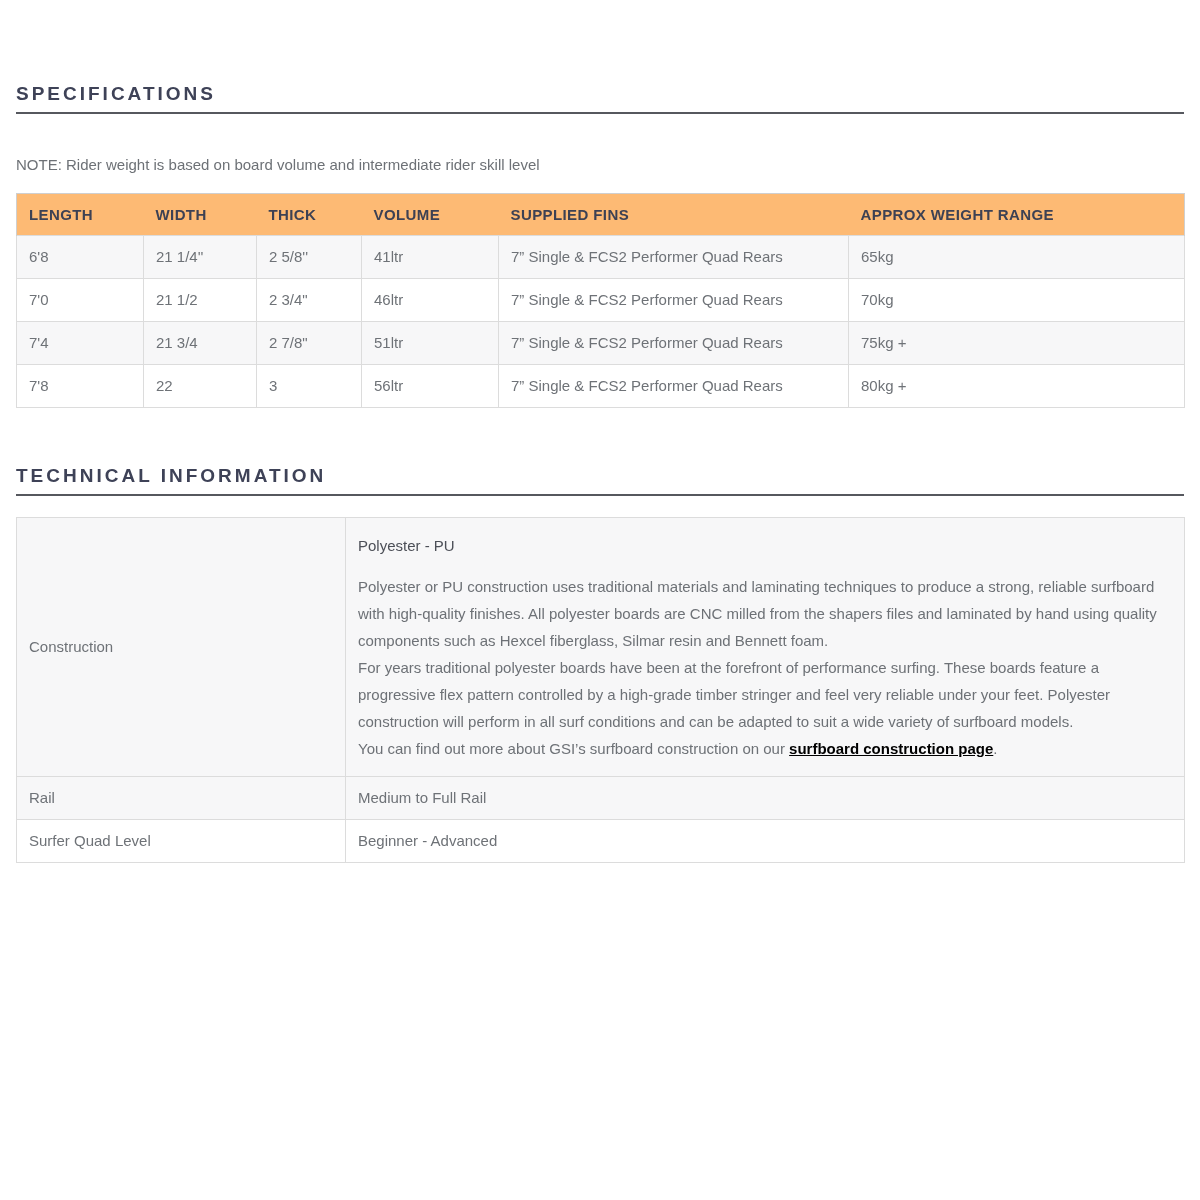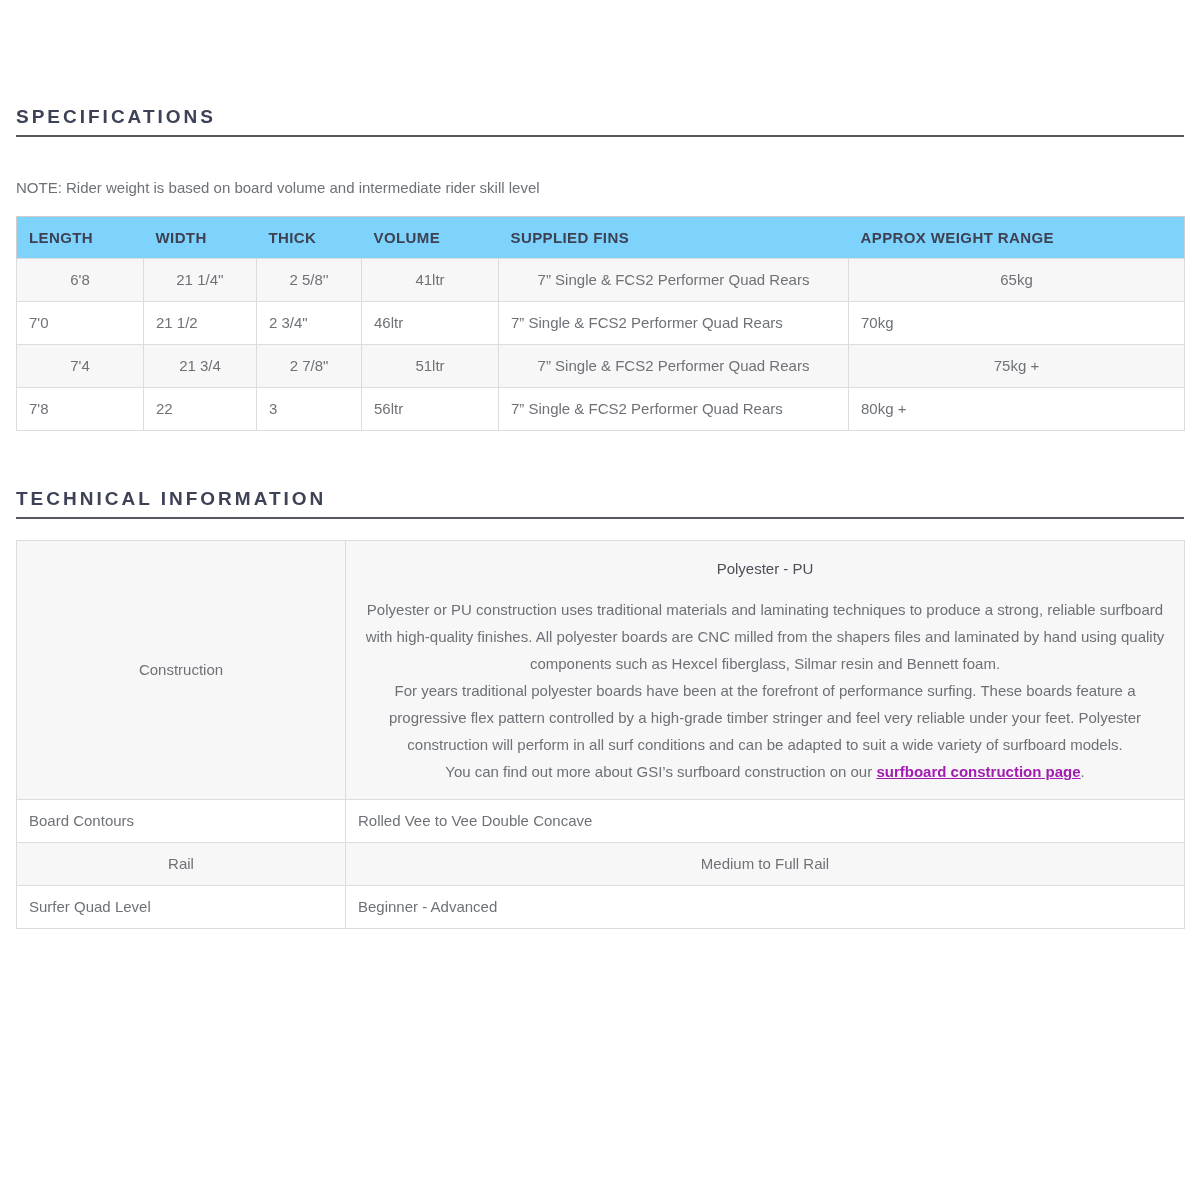--- a/index.html
+++ b/index.html
@@ -3,21 +3,21 @@
 <meta charset="utf-8">
 <style>
   * { margin:0; padding:0; box-sizing:border-box; }
   html,body { width:1200px; height:1200px; background:#ffffff; overflow:hidden; }
   body {
     font-family:"Liberation Sans", sans-serif;
     padding:0 16px;
     color:#6d7176;
   }
   .section-heading {
-    margin-top:106px;
+    margin-top:83px;
     font-size:19px;
     font-weight:bold;
     letter-spacing:3px;
     color:#3e4257;
     padding-bottom:7px;
     border-bottom:2px solid #56585e;
   }
   .section-heading.second { margin-top:57px; }
   .note {
     margin-top:42px;
@@ -27,53 +27,53 @@
   table {
     border-collapse:collapse;
     table-layout:fixed;
     width:1168px;
     font-size:15px;
     color:#6e7277;
   }
   .spec-table { margin-top:20px; }
   .tech-table { margin-top:21px; }
   .spec-table th {
-    background:#7dd3fc;
+    background:#fdba74;
     color:#3d4153;
     font-weight:bold;
     text-align:left;
     letter-spacing:.4px;
     padding:12px;
     border-top:1px solid #cfcfcf;
   }
   .spec-table th:first-child { border-left:1px solid #cfcfcf; }
   .spec-table th:last-child { border-right:1px solid #cfcfcf; }
   td {
     padding:12px;
     border:1px solid #dcdcdc;
     line-height:18px;
     vertical-align:middle;
   }
-  tr.stripe td { background:#f7f7f8;text-align:center; }
+  tr.stripe td { background:#f7f7f8; }
   .tech-table td.construction-value {
     vertical-align:top;
     padding:14px 12px;
   }
   .construction-title {
     color:#4c4f57;
     font-weight:normal;
     margin-bottom:14px;
     line-height:27px;
   }
   .construction-body {
     line-height:27px;
     color:#6d7176;
   }
   .construction-body a {
-    color:#a21caf;
+    color:#000000;
     font-weight:bold;
     text-decoration:underline;
   }
 </style>
 </head>
 <body>
 
 <h2 class="section-heading">SPECIFICATIONS</h2>
 
 <p class="note">NOTE: Rider weight is based on board volume and intermediate rider skill level</p>
@@ -145,24 +145,20 @@
       <td>Construction</td>
       <td class="construction-value">
         <div class="construction-title">Polyester - PU</div>
         <div class="construction-body">
           <span>Polyester or PU construction uses traditional materials and laminating techniques to produce a strong, reliable surfboard with high-quality finishes. All polyester boards are CNC milled from the shapers files and laminated by hand using quality components such as Hexcel fiberglass, Silmar resin and Bennett foam.</span><br>
           <span>For years traditional polyester boards have been at the forefront of performance surfing. These boards feature a progressive flex pattern controlled by a high-grade timber stringer and feel very reliable under your feet. Polyester construction will perform in all surf conditions and can be adapted to suit a wide variety of surfboard models.</span><br>
           <span>You can find out more about GSI’s surfboard construction on our </span><a href="#">surfboard construction page</a><span>.</span>
         </div>
       </td>
     </tr>
-    <tr>
-      <td>Board Contours</td>
-      <td>Rolled Vee to Vee Double Concave</td>
-    </tr>
     <tr class="stripe">
       <td>Rail</td>
       <td>Medium to Full Rail</td>
     </tr>
     <tr>
       <td>Surfer Quad Level</td>
       <td>Beginner - Advanced</td>
     </tr>
   </tbody>
 </table>

